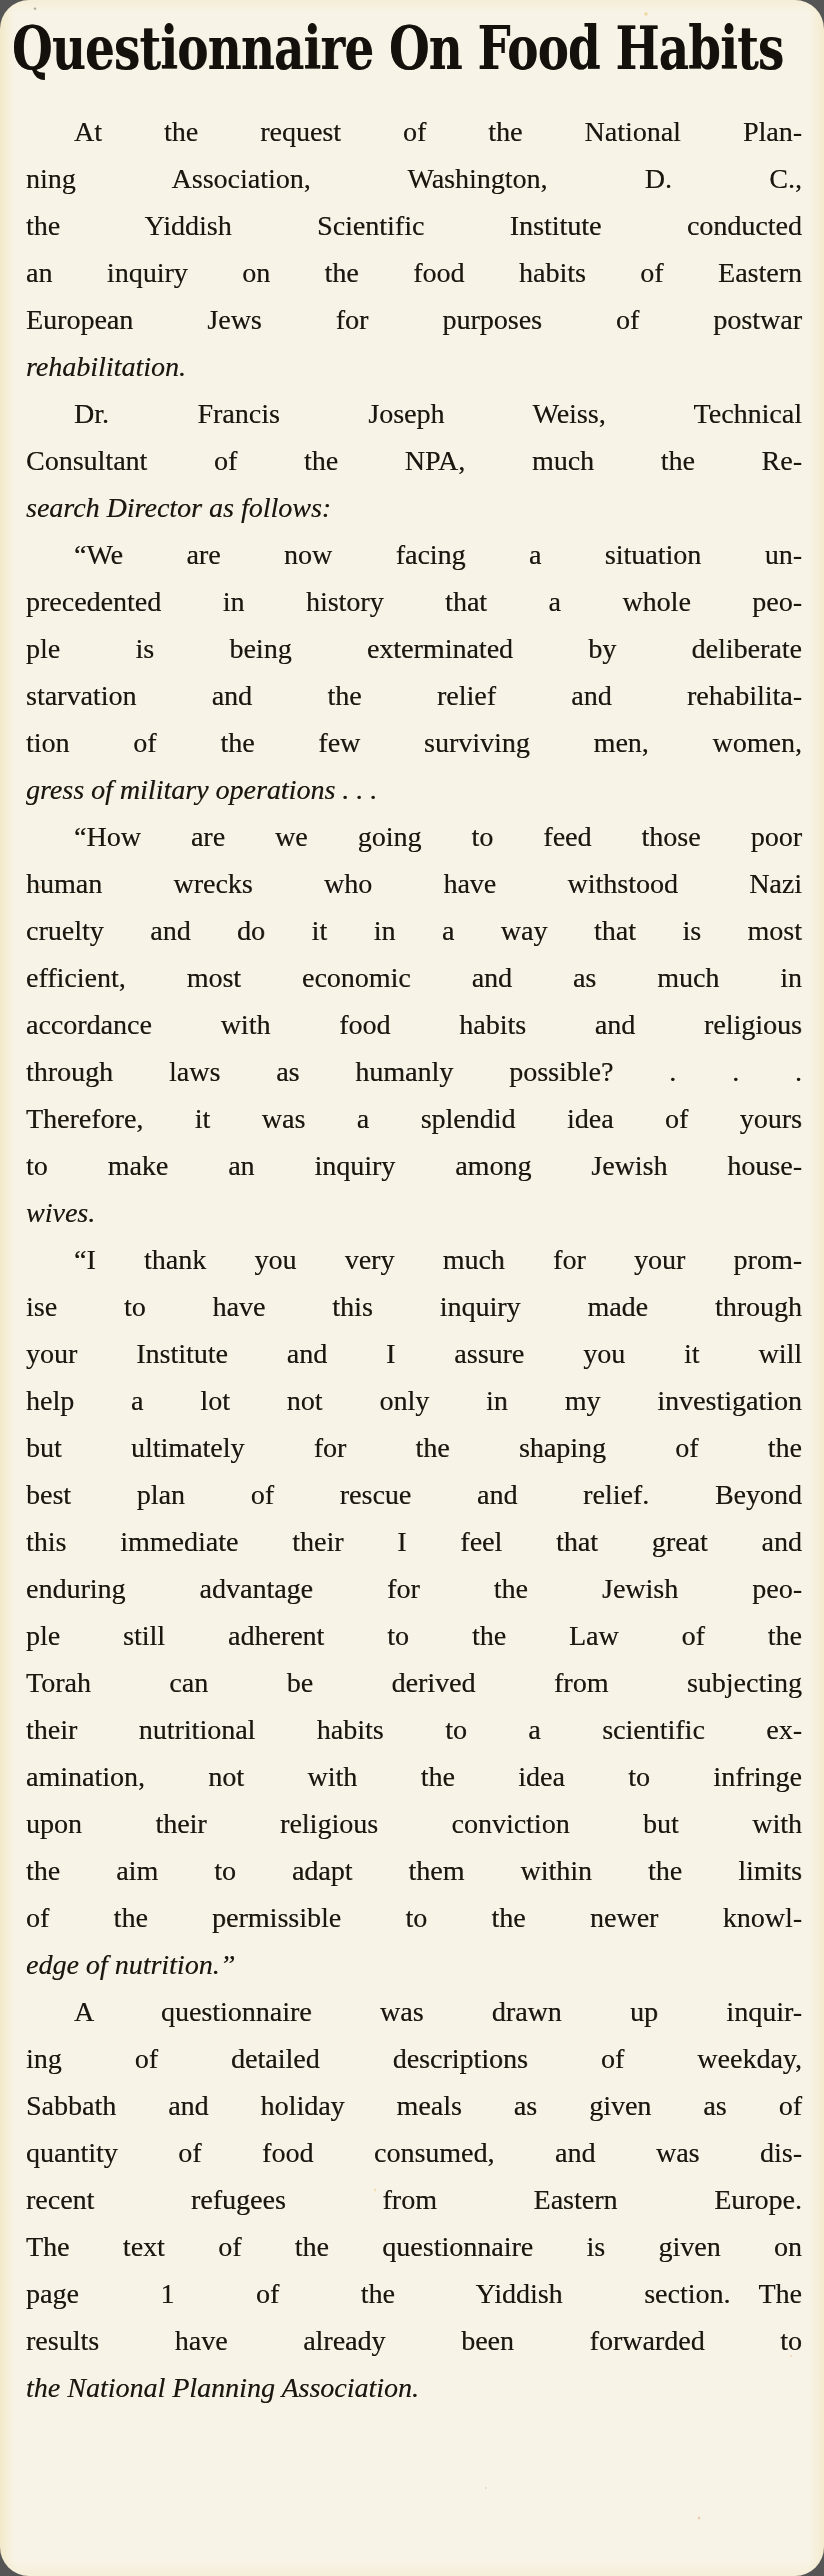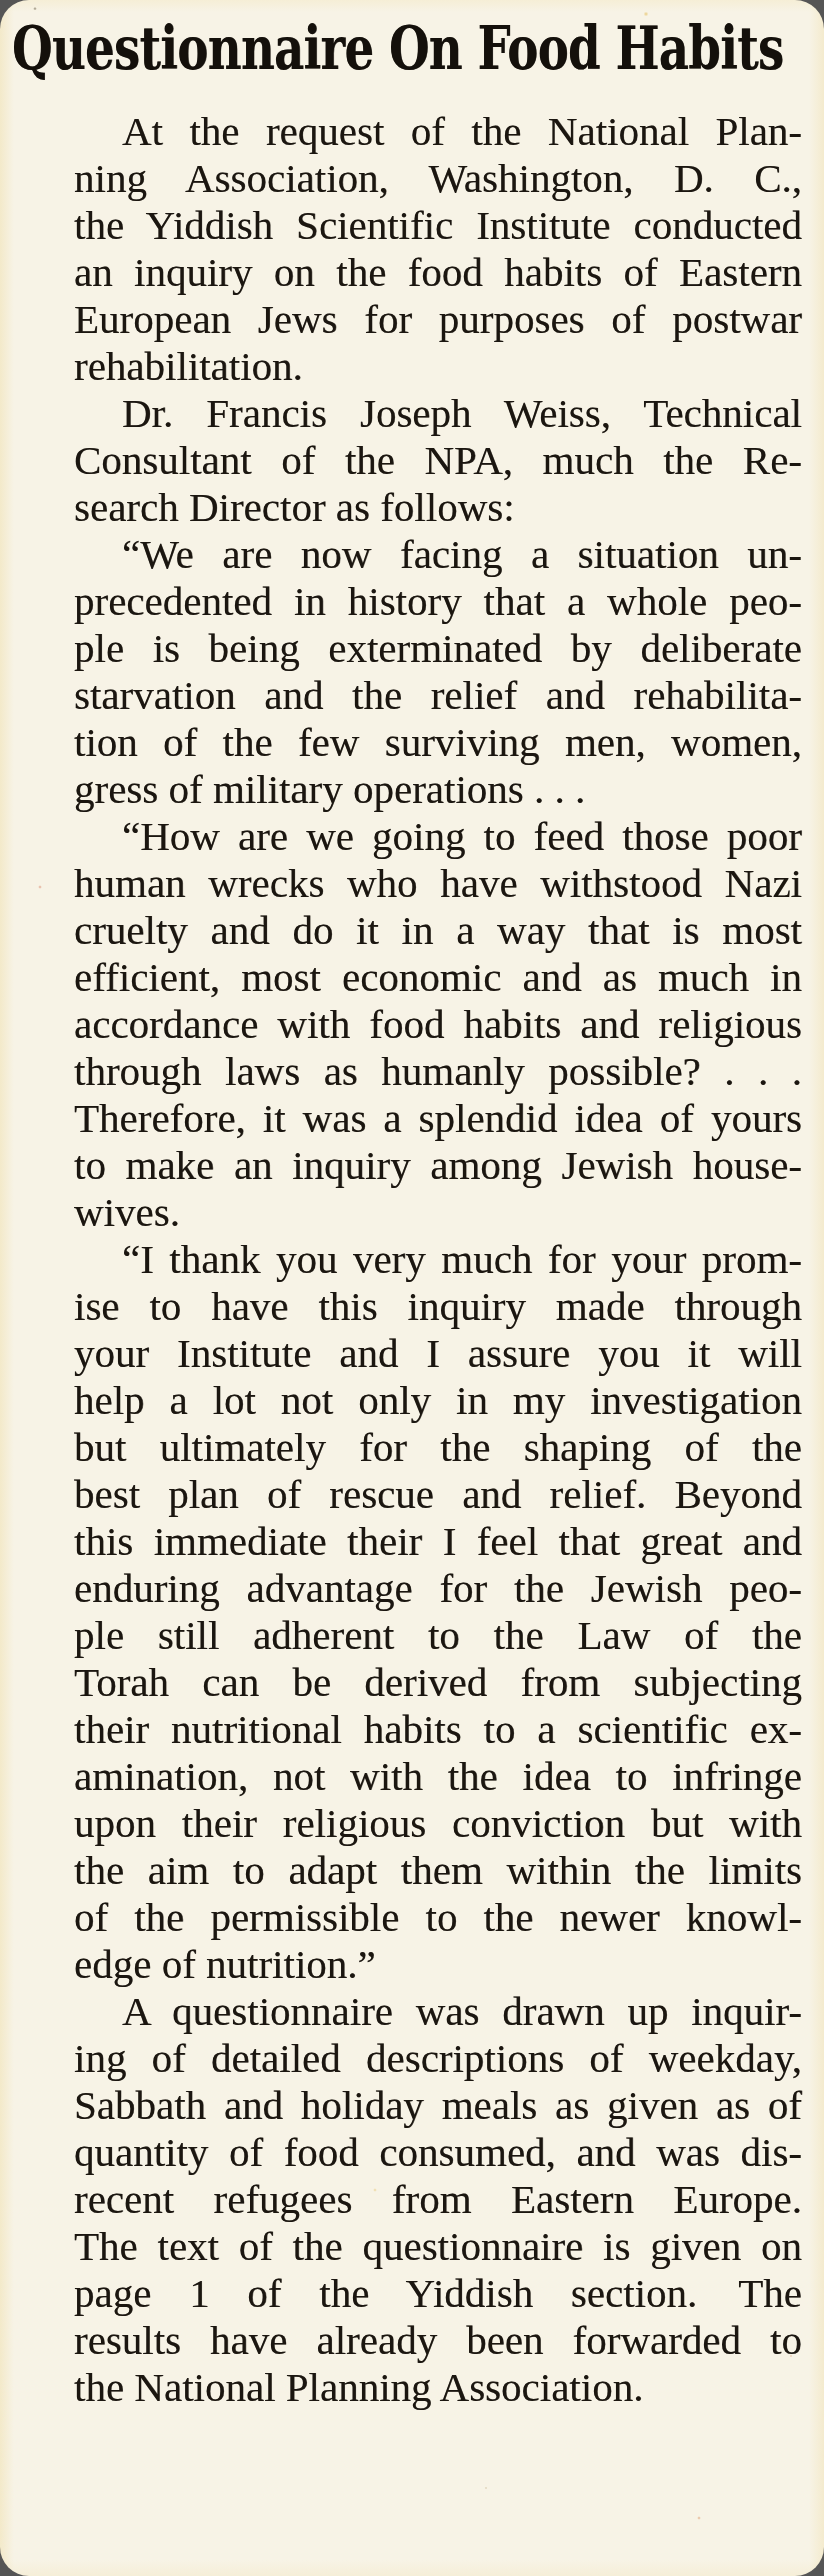--- a/index.html
+++ b/index.html
@@ -47,32 +47,31 @@
     transform: scaleX(0.79);
     transform-origin: left top;
     color: #14100b;
     text-shadow: 0.4px 0.4px 0.5px rgba(20,16,11,0.6);
   }
   .column {
     position: absolute;
     left: 26px;
     right: 22px;
     top: 108px;
-    font-size: 41px;
+    font-size: 28px;
     line-height: 47px;
     text-shadow: 0.3px 0.3px 0.4px rgba(27,22,16,0.55);
-    margin-left: 48px;
   }
   .line {
     text-align: justify;
     text-align-last: justify;
     overflow: visible;
   }
   .line.indent { text-indent: 48px; }
-  .line.para-end { text-align-last: left; }
+  .line.para-end { text-align-last: left; font-style: italic; }
 </style>
 </head>
 <body>
 
 <div class="page">
   <h1 class="headline">Questionnaire On Food Habits</h1>
   <div class="column">
       <div class="line indent">At the request of the National Plan-</div>
       <div class="line">ning Association, Washington, D. C.,</div>
       <div class="line">the Yiddish Scientific Institute conducted</div>

